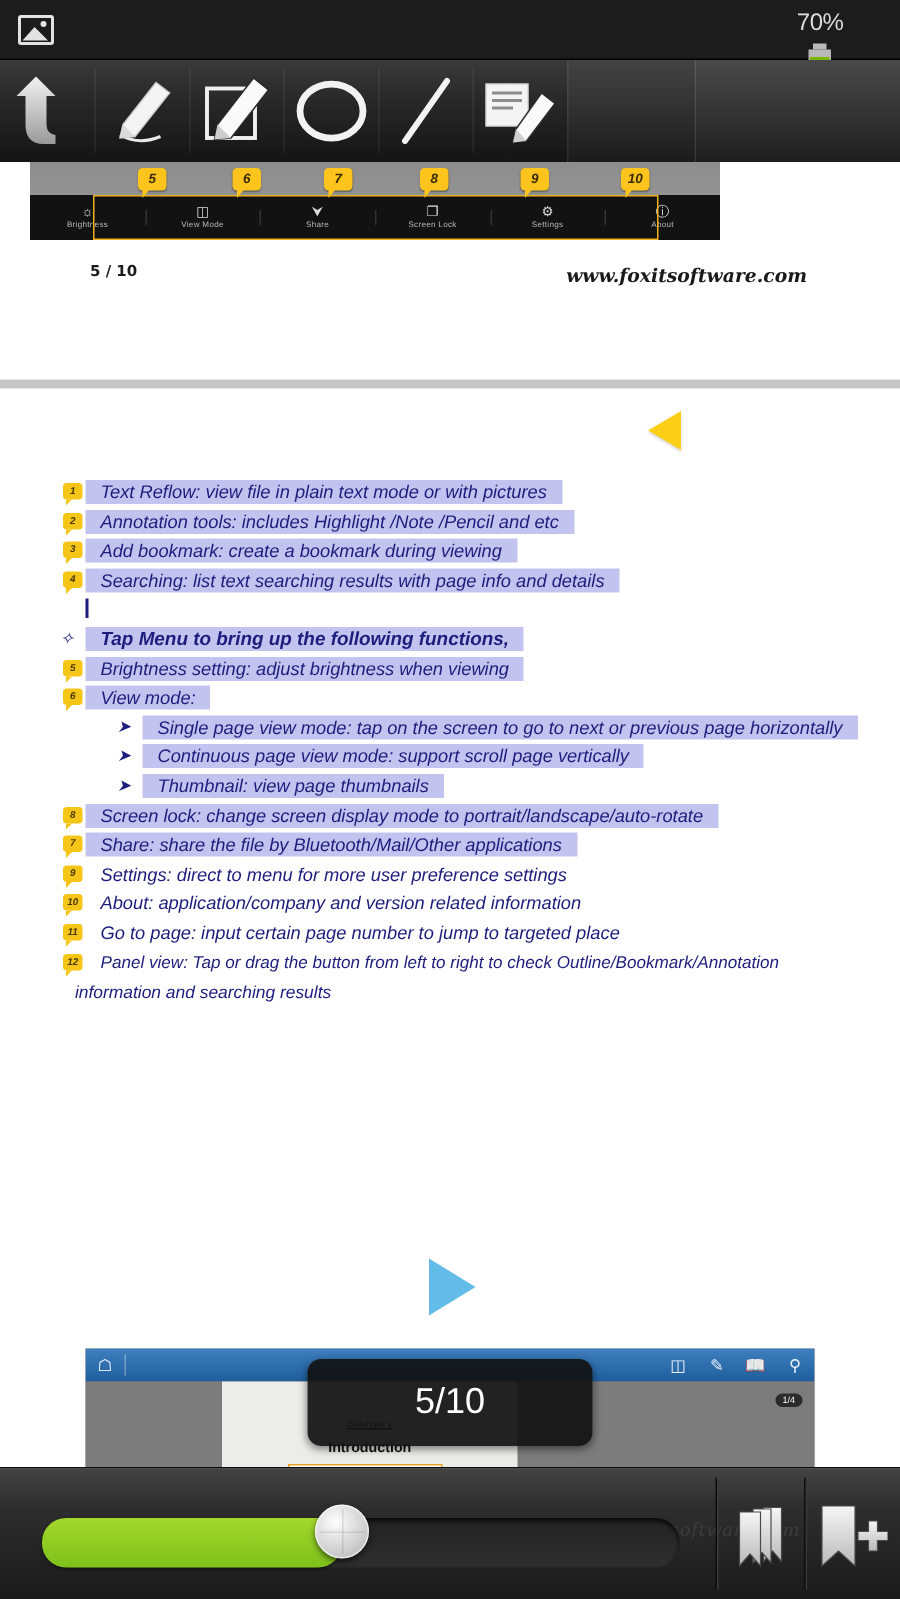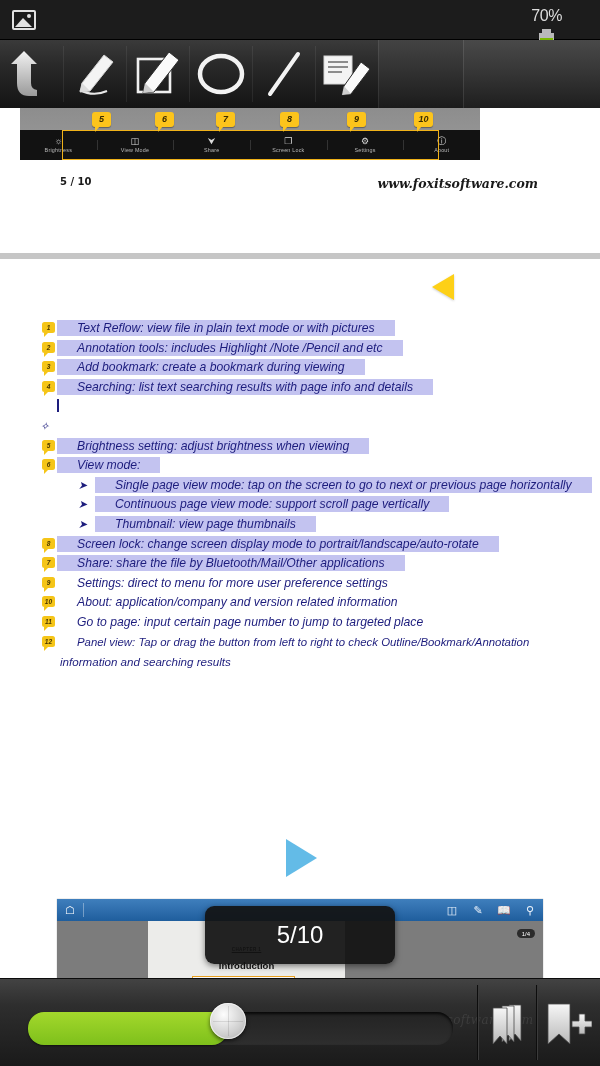--- a/index.html
+++ b/index.html
@@ -76,21 +76,21 @@
   #titleblk .t2{ font-size:12.5px; color:#1b1b6e; font-style:italic; background:#c3c3f0;
      display:inline-block; margin-left:16px; margin-top:2px; padding:0 2px; letter-spacing:1px;}
   .ptr-yellow{ position:absolute; left:432px; top:15px; width:0;height:0;
      border-top:13px solid transparent; border-bottom:13px solid transparent;
      border-right:22px solid #fdd017;
      filter:drop-shadow(0 1px 1px rgba(0,0,0,.2)); }
 
   .lines{ position:absolute; left:0; top:60px; width:600px;}
   .ln{ position:relative; height:19.6px; padding-left:57px; font-size:12.2px; color:#1d1d7d;
        font-style:italic; white-space:nowrap; line-height:19.6px;}
-  .ln .txt{ background:#c3c3f0; padding:1px 20px; }
+  .ln .txt{ background:#c3c3f0; padding:1px 10px; }
   .ln .txt.nohl{ background:transparent; }
   .ln .num{ position:absolute; left:42px; top:3px; width:13px; height:11px; background:#f5c518;
        border-radius:2.5px; color:#4a3800; font-size:6.6px; font-weight:bold; font-style:italic;
        text-align:center; line-height:11px; font-family:"Liberation Sans",sans-serif;}
   .ln .num:after{ content:""; position:absolute; left:2px; bottom:-4px; width:0;height:0;
        border-left:4px solid #f5c518; border-bottom:4px solid transparent;}
   .ln.sub{ padding-left:95px; }
   .ln.sub .bullet{ position:absolute; left:78px; top:0px; color:#1d1d7d; font-size:11px;}
   .ln.diamond .dia{ position:absolute; left:40px; top:0px; color:#1d1d7d; font-size:11px;}
   .ln.bold .txt{ font-weight:bold; font-size:12.6px;}
@@ -308,20 +308,21 @@
           <span class="num">4</span>
           <span class="txt">Searching: list text searching results with page info and details</span>
         </div>
 
         <div class="ln">
           <span class="caret"></span>
         </div>
 
         <div class="ln diamond bold">
           <span class="dia">✧</span>
+          <span class="txt">Tap Menu to bring up the following functions,</span>
         </div>
 
         <div class="ln">
           <span class="num">5</span>
           <span class="txt">Brightness setting: adjust brightness when viewing</span>
         </div>
         <div class="ln">
           <span class="num">6</span>
           <span class="txt">View mode:</span>
         </div>

